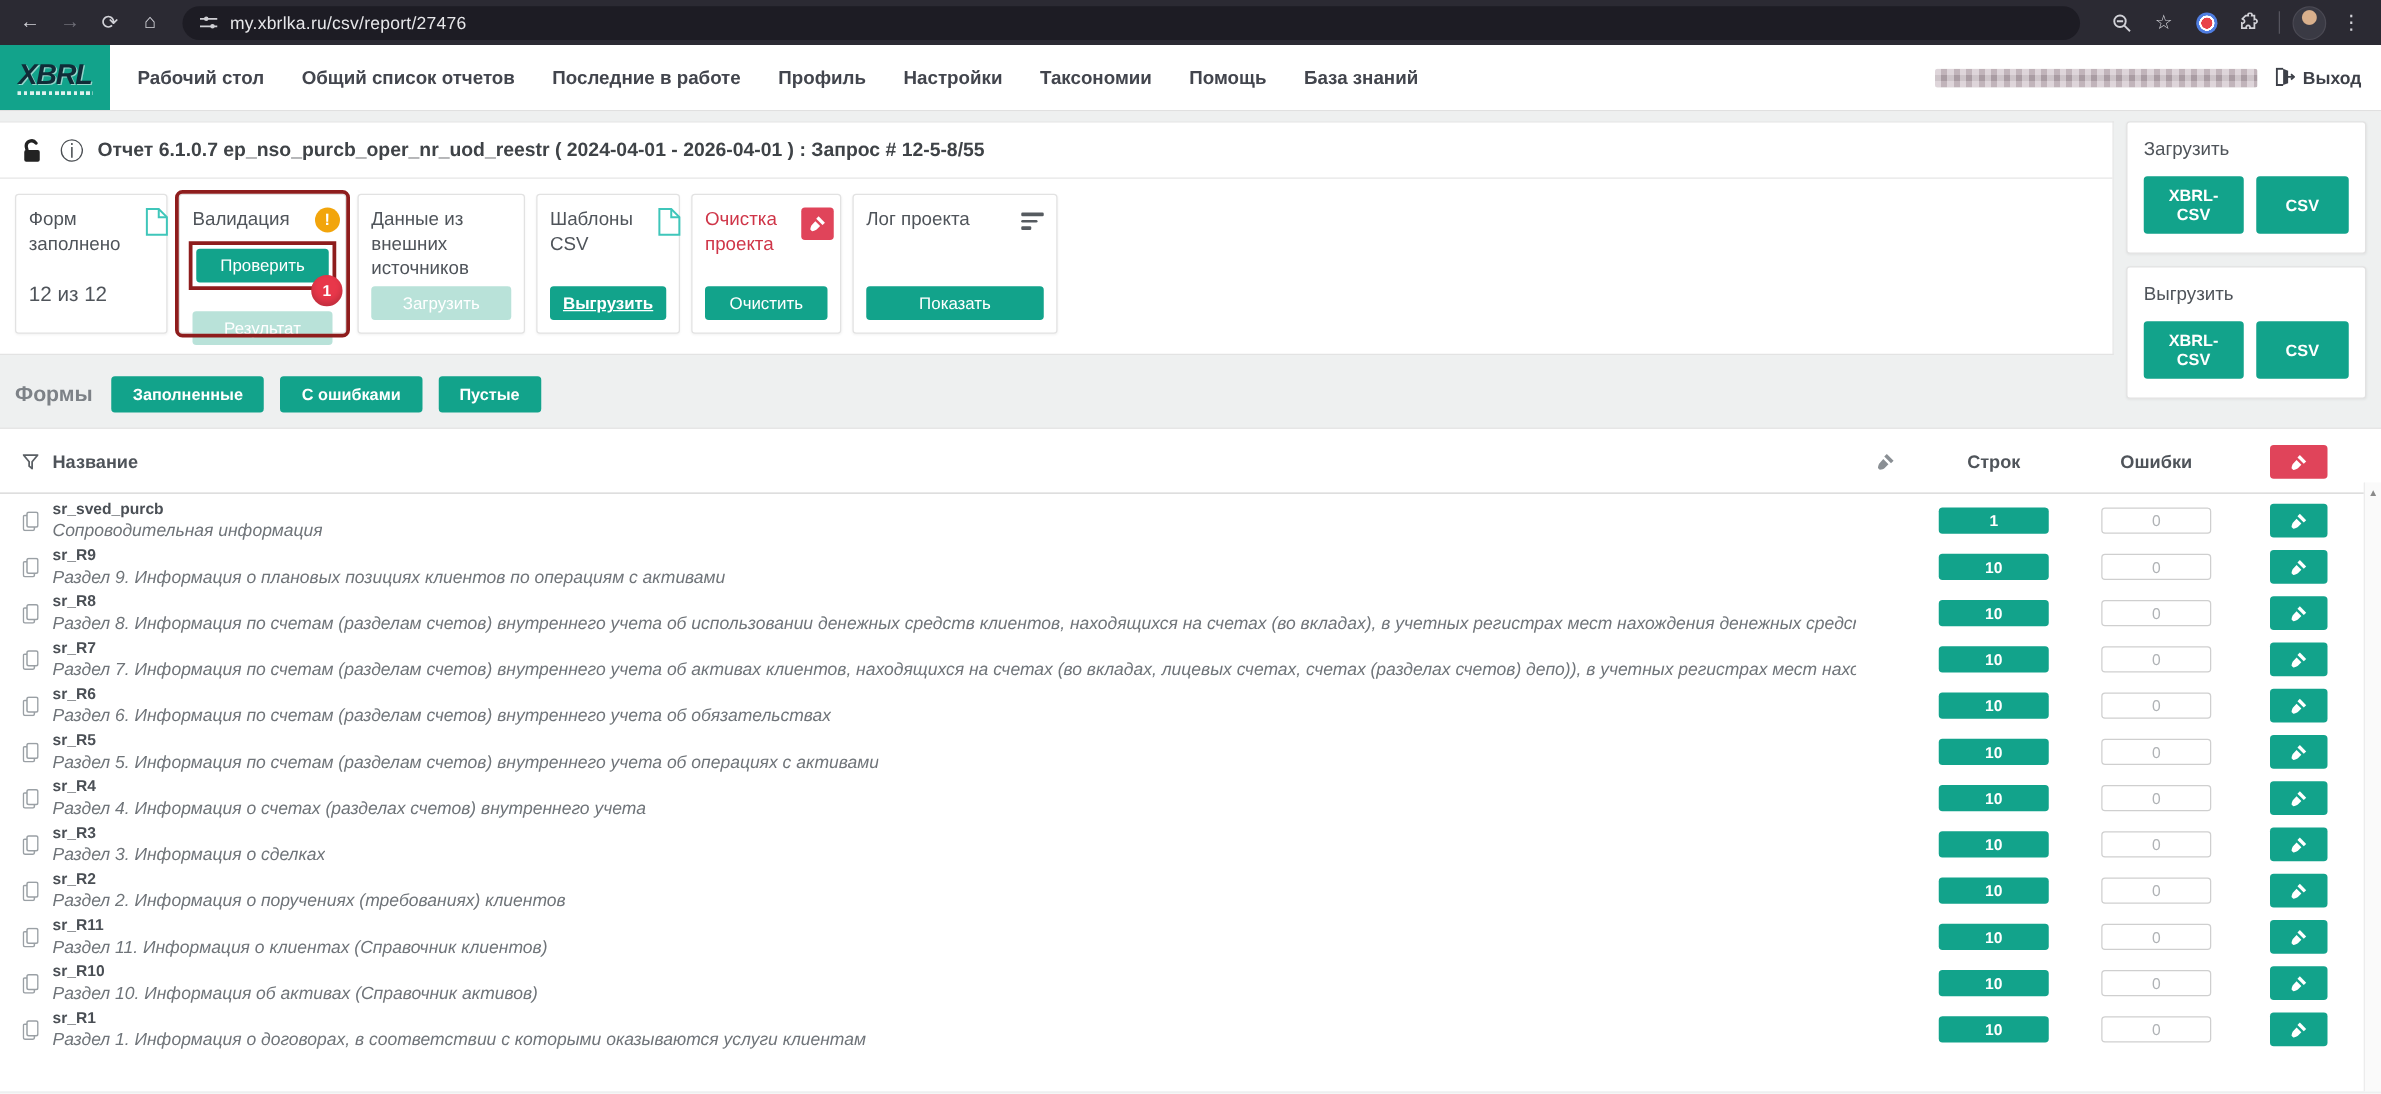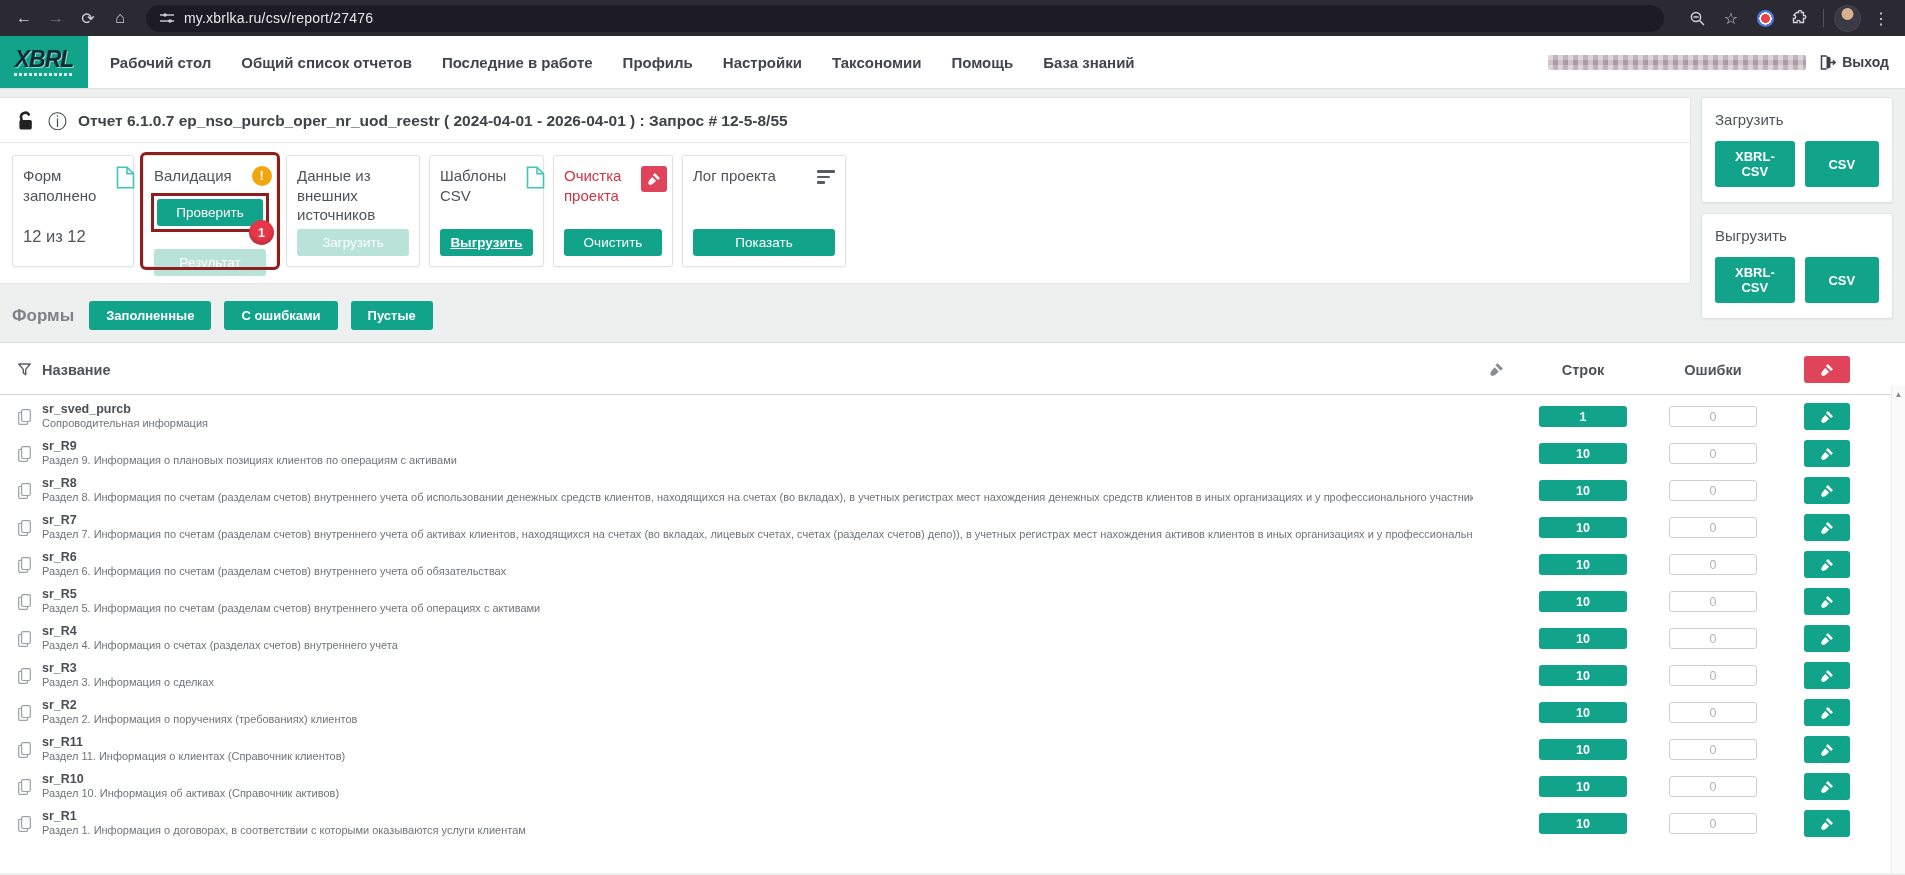--- a/index.html
+++ b/index.html
@@ -21,21 +21,21 @@
   .nav{height:52px;background:#ffffff;border-bottom:1px solid #e0e0e0;display:flex;align-items:center;}
   .logo{width:88px;height:52px;background:var(--accent,#12a38b);display:flex;flex-direction:column;align-items:center;justify-content:center;flex:0 0 auto;}
   .logo-text{font-weight:800;font-style:italic;font-size:23px;letter-spacing:-1px;color:#102c38;text-shadow:1px 1px 0 rgba(255,255,255,.55);line-height:1;}
   .logo-sub{margin-top:2px;width:60px;height:3px;background:repeating-linear-gradient(90deg,#fff 0 3px,transparent 3px 5px);opacity:.85;}
   .nav-items{display:flex;gap:30px;margin-left:22px;}
   .nav-item{font-size:15px;font-weight:700;color:#42454d;cursor:pointer;white-space:nowrap;}
   .nav-right{margin-left:auto;display:flex;align-items:center;gap:14px;padding-right:16px;}
   .org-censored{width:258px;height:15px;border-radius:2px;background:
      repeating-linear-gradient(90deg, rgba(255,255,255,.35) 0 5px, rgba(0,0,0,.06) 5px 10px),
      repeating-linear-gradient(0deg, #cdbfc6 0 5px, #b4a6ad 5px 10px);}
-  .logout{display:flex;align-items:center;gap:6px;font-size:14px;font-weight:700;color:#3d4048;cursor:pointer;}
+  .logout{display:flex;align-items:flex-start;gap:6px;font-size:14px;font-weight:700;color:#3d4048;cursor:pointer;}
 
   
   .workspace{display:flex;align-items:flex-start;background:#eef0f0;padding-top:8px;}
   .left-col{flex:1;min-width:0;}
   .main-panel{background:#fff;border:1px solid #e3e3e3;border-left:none;}
   .title-row{display:flex;align-items:center;gap:11px;padding:13px 16px 11px 16px;border-bottom:1px solid #e6e6e6;}
   .report-title{font-size:15.5px;font-weight:700;color:#3f4347;}
   .cards{display:flex;gap:9px;padding:12px 12px 16px 12px;}
   .card{background:#fff;border:1px solid #e2e2e2;border-radius:3px;box-shadow:0 1px 2px rgba(0,0,0,.05);
         padding:10px;height:112px;box-sizing:border-box;display:flex;flex-direction:column;position:relative;}
@@ -66,30 +66,30 @@
   .side-btns .btn{flex:1;font-weight:700;font-size:13px;padding:8px 20px;}
 
   
   .forms-bar{display:flex;align-items:center;gap:13px;padding:17px 12px 12px;}
   .forms-title{font-size:17px;font-weight:700;color:#7d8287;margin-right:2px;}
   .btn.filter{font-weight:700;font-size:13px;padding:7px 17px;}
 
   
   .table-panel{background:#fff;border-top:1px solid #dedede;position:relative;min-height:531px;box-sizing:border-box;}
   .thead{display:flex;align-items:center;padding:13px 0 11px;border-bottom:1px solid #d4d4d4;color:#4f545a;font-weight:700;font-size:14.5px;}
-  .tbl-right-pad{padding-right:30px;}
+  .tbl-right-pad{padding-right:18px;}
   .c-name{flex:1;min-width:0;display:flex;align-items:center;gap:11px;padding-left:18px;}
   .c-icon{width:46px;display:flex;justify-content:center;flex:0 0 auto;}
   .c-rows{width:128px;display:flex;justify-content:center;flex:0 0 auto;}
   .c-err{width:132px;display:flex;justify-content:center;flex:0 0 auto;}
   .c-act{width:96px;display:flex;justify-content:center;flex:0 0 auto;}
   .trow{display:flex;align-items:center;height:37px;}
   .name-block{min-width:0;overflow:hidden;}
   .row-name{font-size:12.5px;font-weight:700;color:#4a4f55;line-height:1.25;white-space:nowrap;}
-  .row-desc{font-size:11px;color:#6f7479;line-height:1.25;white-space:nowrap;overflow:hidden;}
+  .row-desc{font-size:14px;color:#6f7479;line-height:1.25;white-space:nowrap;overflow:hidden;font-style:italic;}
   .badge-rows{width:88px;background:var(--accent,#12a38b);color:#fff;font-weight:700;font-size:12.5px;text-align:center;
               border-radius:3px;padding:3.5px 0;}
   .err-box{width:88px;box-sizing:border-box;border:1px solid #cfcfcf;border-radius:3px;background:#fff;color:#b0b3b6;
            font-size:12.5px;text-align:center;padding:2.5px 0;}
   .btn-sm{width:46px;height:27px;border:none;border-radius:3px;display:flex;align-items:center;justify-content:center;cursor:pointer;}
   .btn-sm.red{background:var(--danger,#e0445a);}
   .btn-sm.teal{background:var(--accent,#12a38b);}
   .vscroll{position:absolute;right:0;top:43px;bottom:0;width:13px;background:#fafafa;border-left:1px solid #ececec;}
   .vscroll .up{color:#8a8a8a;font-size:8px;text-align:center;padding-top:4px;}
 

